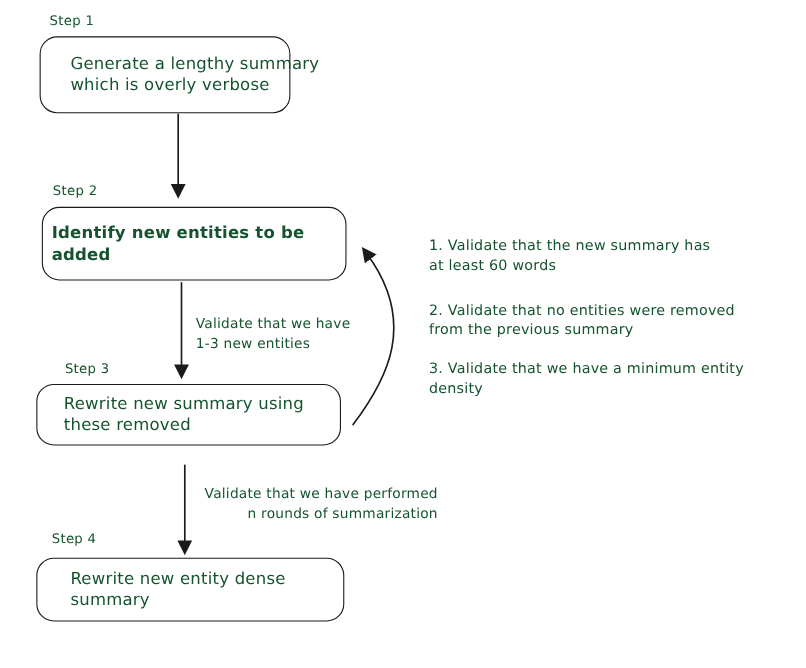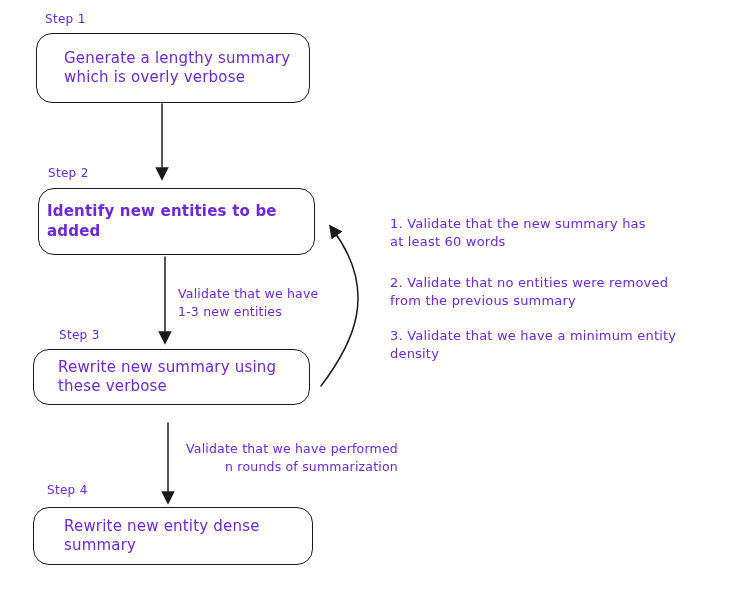--- a/index.html
+++ b/index.html
@@ -2,21 +2,21 @@
 <html><head>
 <meta charset="utf-8">
 <style>
   html, body { margin: 0; padding: 0; background: #ffffff; }
   .canvas {
     position: relative;
     width: 733px;
     height: 607px;
     background: #ffffff;
     font-family: "DejaVu Sans", sans-serif;
-    color: #6d28d9;
+    color: #14532d;
     overflow: hidden;
   }
   .arrow-layer {
     position: absolute;
     left: 0; top: 0;
     width: 733px; height: 607px;
   }
   .step-box {
     position: absolute;
     border: 1.6px solid #1b1b1b;
@@ -24,21 +24,21 @@
     background: #ffffff;
     display: flex;
     flex-direction: column;
     justify-content: center;
     box-sizing: border-box;
     font-size: 15px;
     line-height: 19.5px;
     letter-spacing: 0.2px;
   }
   .step-box .box-line { white-space: nowrap; }
-  .box1 { left: 36px; top: 33px;  width: 274px; height: 70px; padding-left: 27px; }
+  .box1 { left: 36px; top: 33px;  width: 228px; height: 70px; padding-left: 27px; }
   .box2 { left: 38px; top: 188px; width: 277px; height: 67px; padding-left: 8px; font-weight: bold; }
   .box3 { left: 33px; top: 349px; width: 277px; height: 56px; padding-left: 24px; }
   .box4 { left: 33px; top: 507px; width: 280px; height: 58px; padding-left: 30px; }
   .step-label {
     position: absolute;
     font-size: 12px;
     line-height: 14px;
     letter-spacing: 0.3px;
     white-space: nowrap;
   }
@@ -99,21 +99,21 @@
   </div>
 
   <div class="edge-label e23">
     <div>Validate that we have</div>
     <div>1-3 new entities</div>
   </div>
 
   <div class="step-label lbl3">Step 3</div>
   <div class="step-box box3">
     <span class="box-line">Rewrite new summary using</span>
-    <span class="box-line">these verbose</span>
+    <span class="box-line">these removed</span>
   </div>
 
   <div class="edge-label e34">
     <div>Validate that we have performed</div>
     <div>n rounds of summarization</div>
   </div>
 
   <div class="step-label lbl4">Step 4</div>
   <div class="step-box box4">
     <span class="box-line">Rewrite new entity dense</span>

